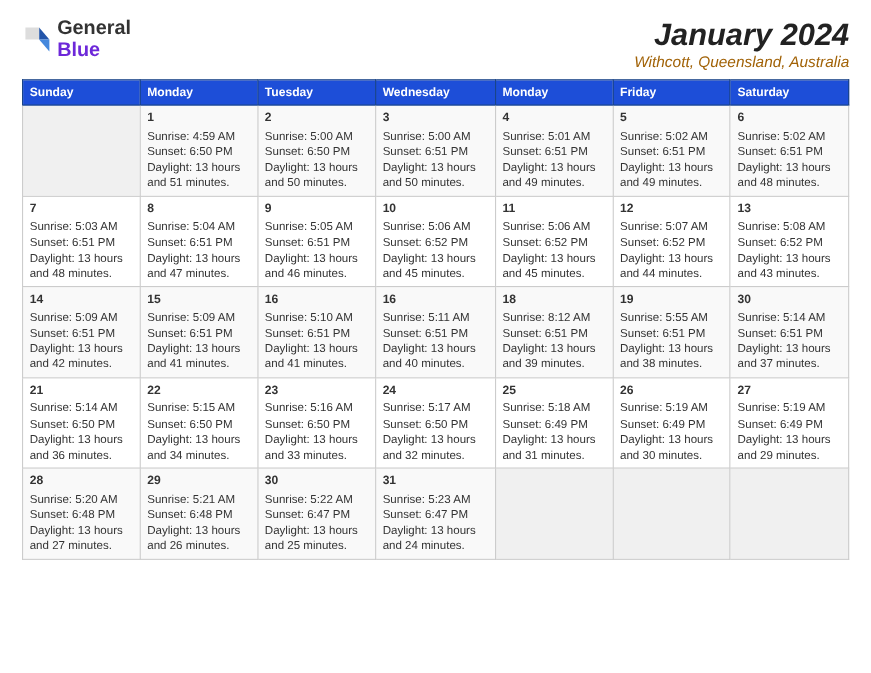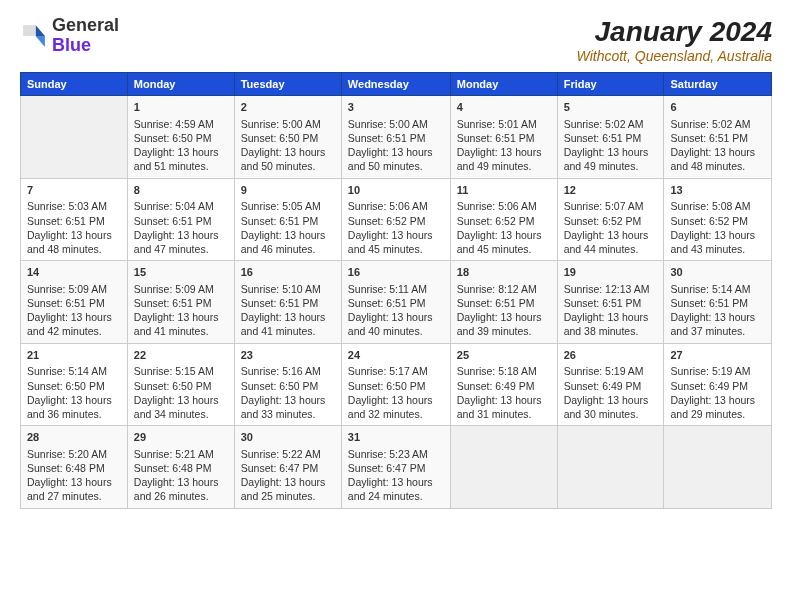--- a/index.html
+++ b/index.html
@@ -233,21 +233,21 @@
             <div>Daylight: 13 hours and 40 minutes.</div>
           </td>
           <td>
             <span class="day-num">18</span>
             <div>Sunrise: 8:12 AM</div>
             <div>Sunset: 6:51 PM</div>
             <div>Daylight: 13 hours and 39 minutes.</div>
           </td>
           <td>
             <span class="day-num">19</span>
-            <div>Sunrise: 12:13 AM</div>
+            <div>Sunrise: 5:55 AM</div>
             <div>Sunset: 6:51 PM</div>
             <div>Daylight: 13 hours and 38 minutes.</div>
           </td>
           <td>
             <span class="day-num">30</span>
             <div>Sunrise: 5:14 AM</div>
             <div>Sunset: 6:51 PM</div>
             <div>Daylight: 13 hours and 37 minutes.</div>
           </td>
         </tr>

